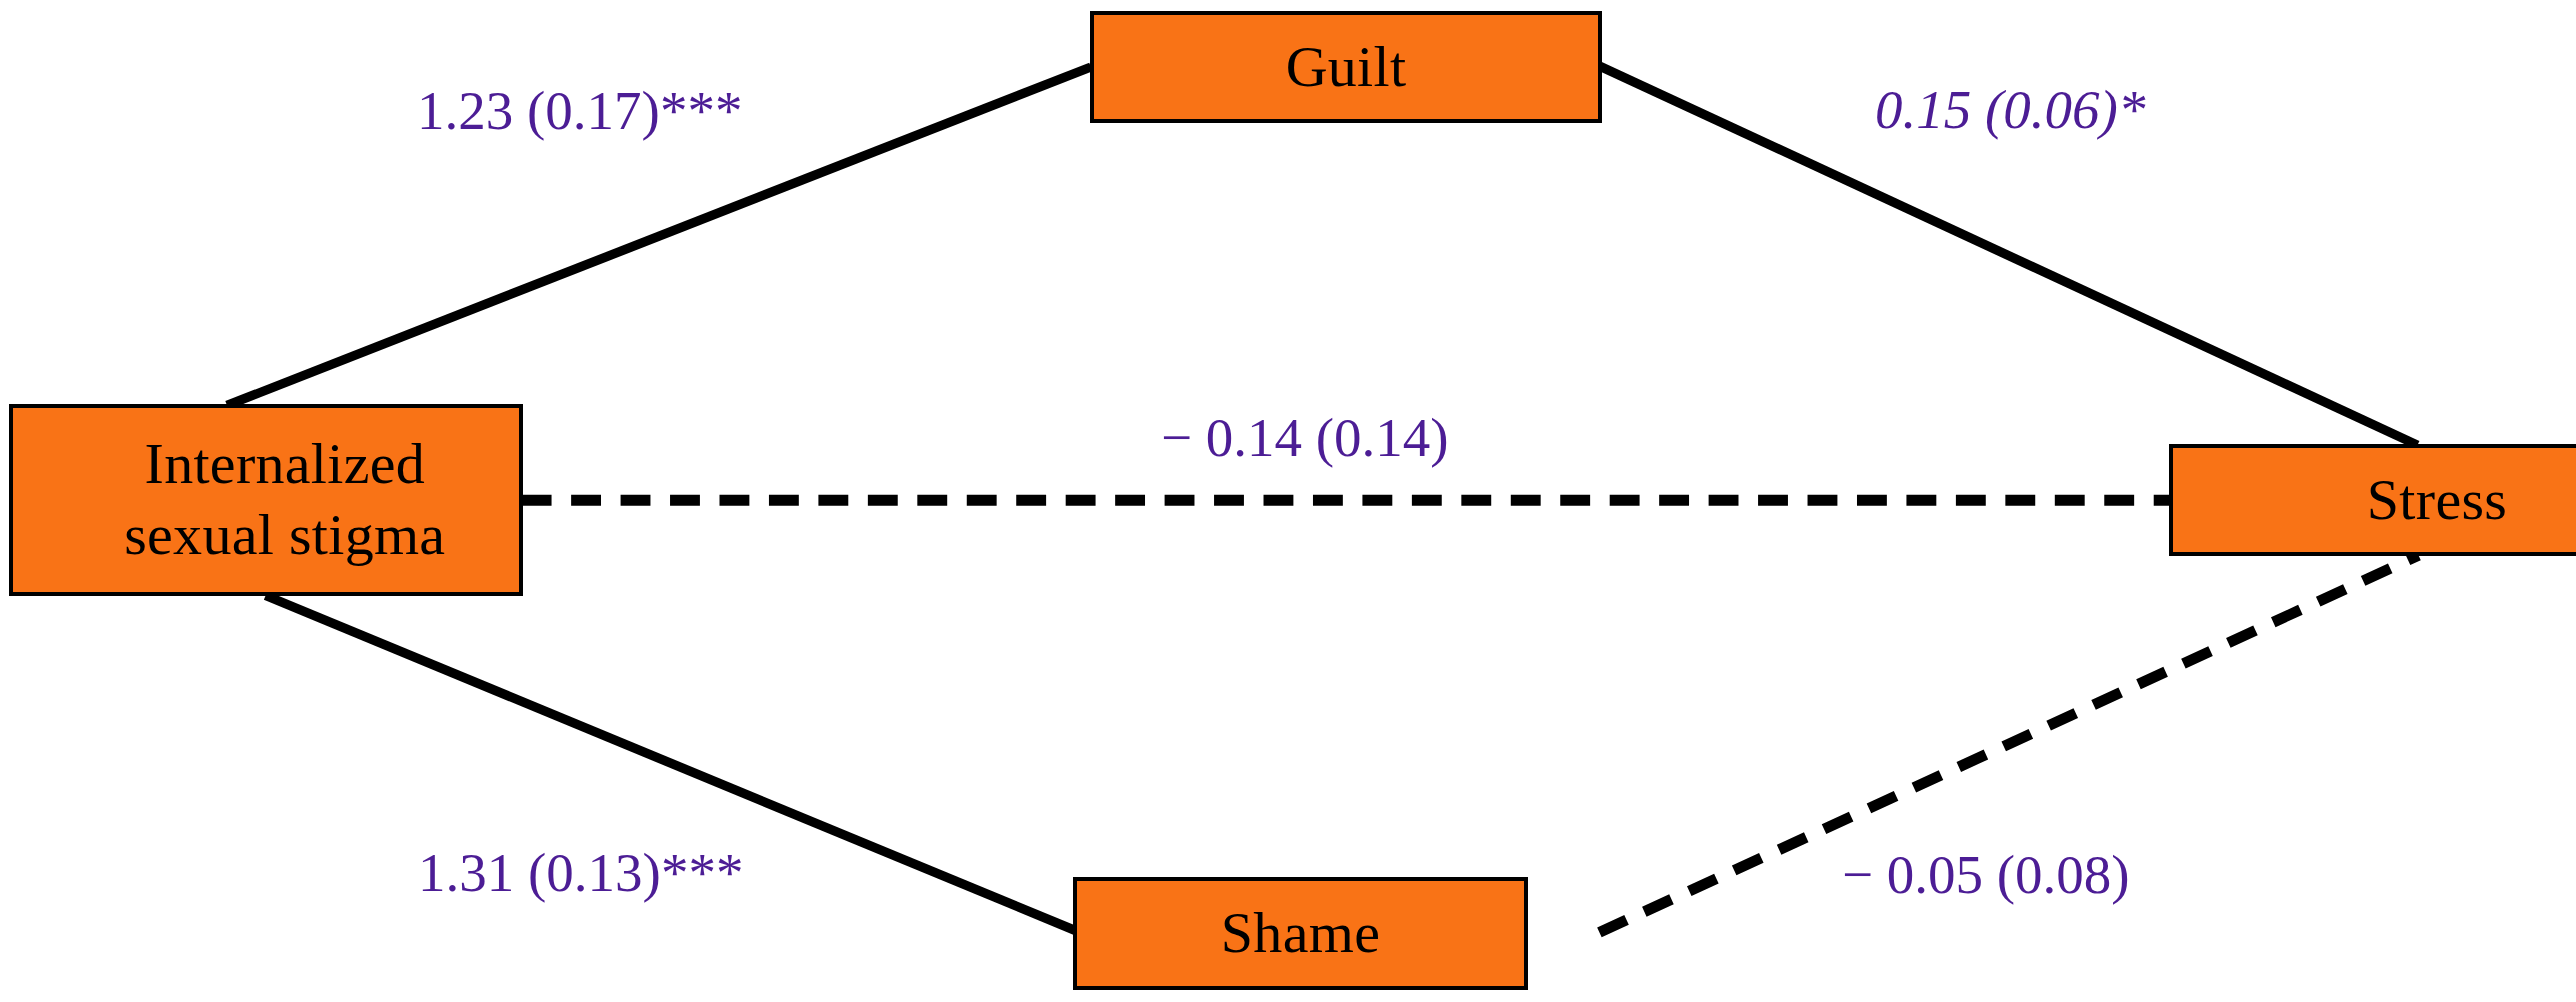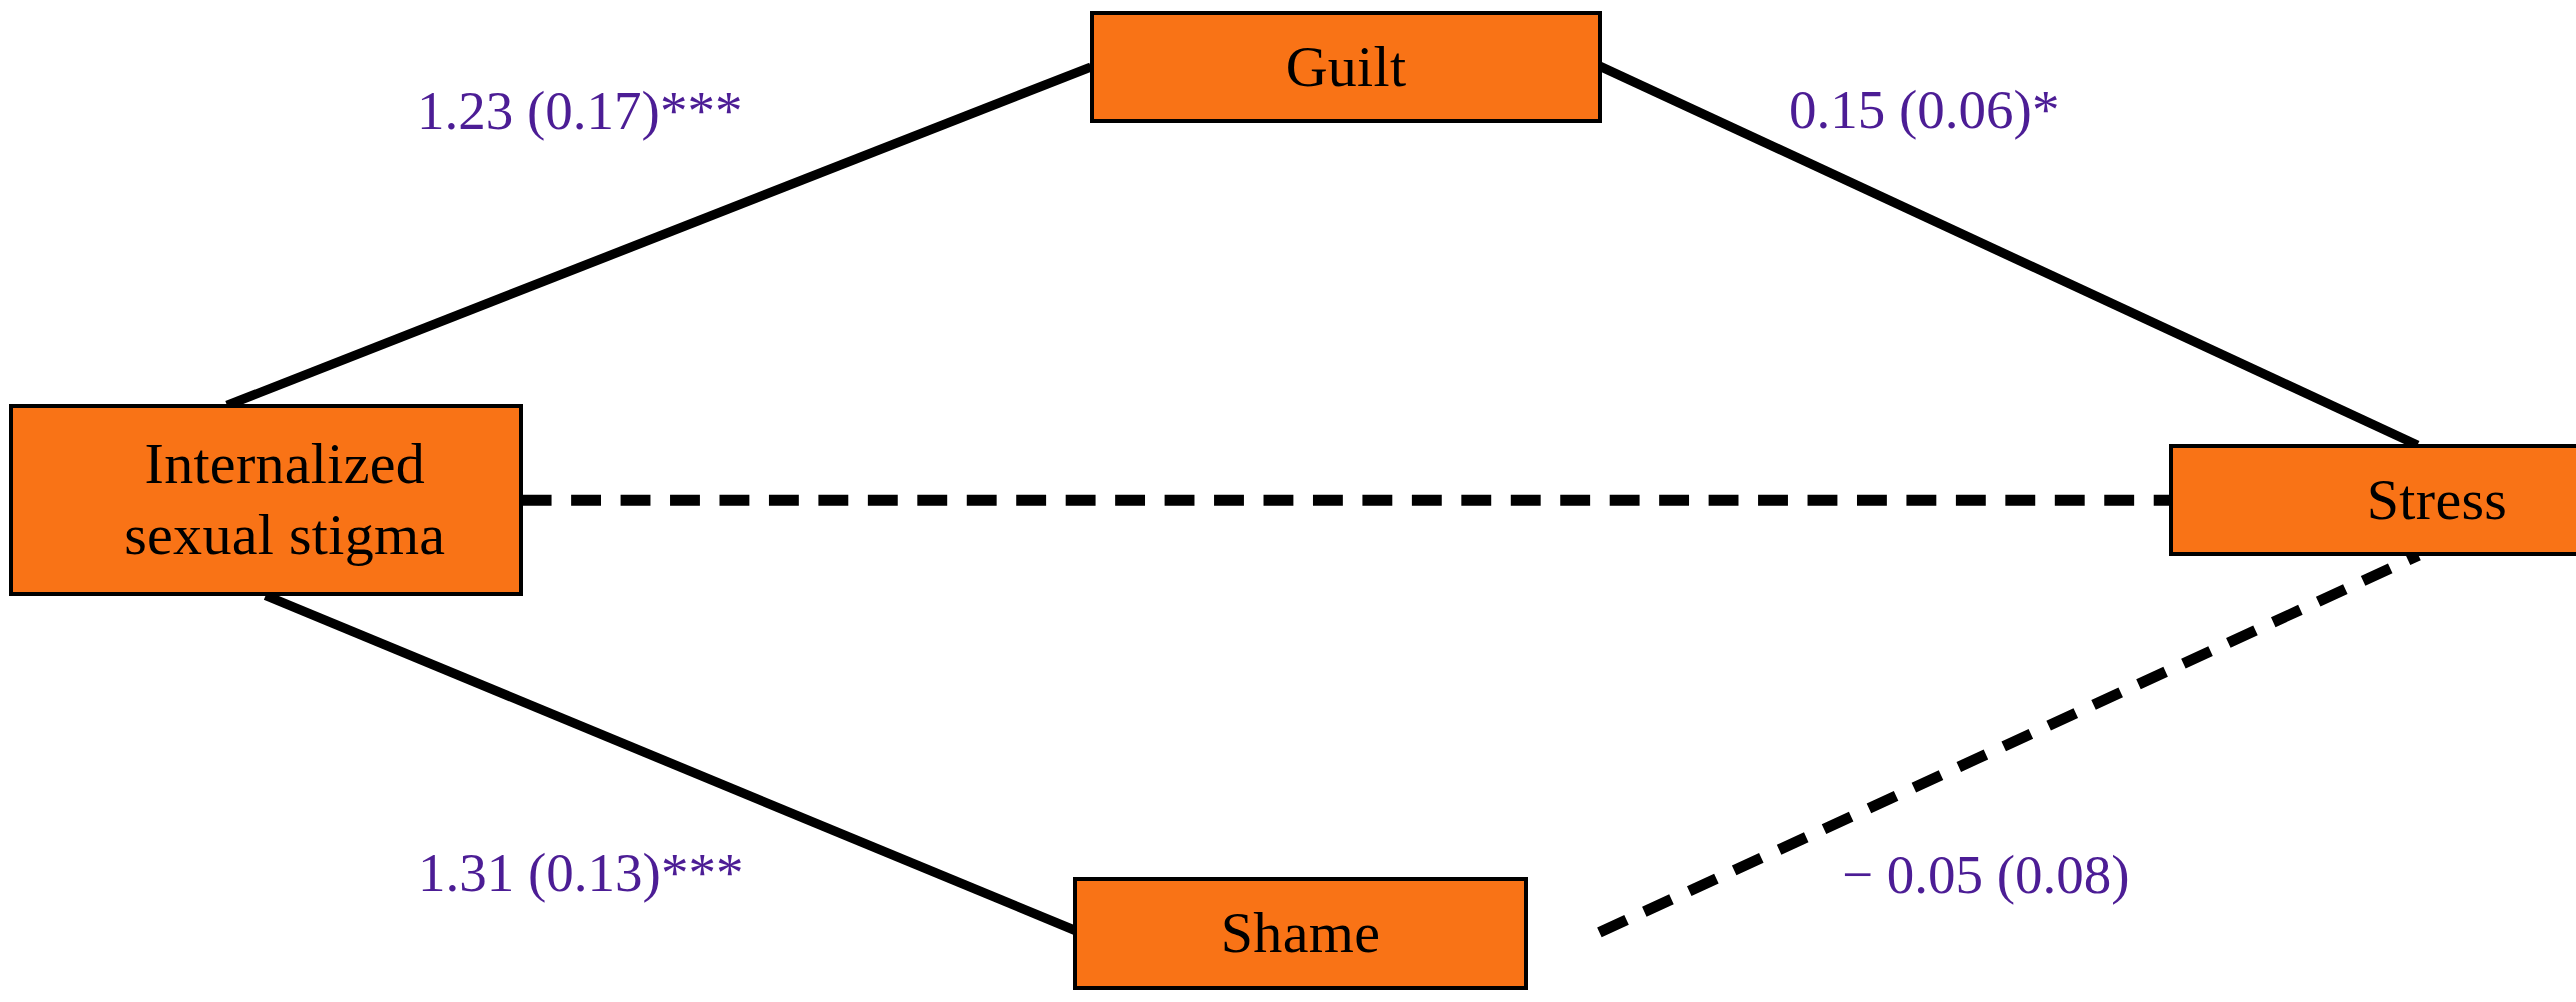--- a/index.html
+++ b/index.html
@@ -48,21 +48,21 @@
 
   .edge-label {
     position: absolute;
     color: #4c1d95;
     font-size: 55px;
     line-height: 1;
     white-space: pre;
     z-index: 4;
   }
   #label-a1 { left: 417px;  top: 83px;  }
-  #label-b1 { left: 1789px; top: 82px;  }
+  #label-b1 { left: 1875px; top: 82px; font-style: italic;  }
   #label-c  { left: 1161px; top: 410px;  }
   #label-a2 { left: 418px;  top: 845px; }
   #label-b2 { left: 1842px; top: 847px; }
 </style>
 </head>
 <body>
 
 <div id="diagram-root">
 
   <svg id="path-svg" viewBox="0 0 5232 1945" xmlns="http://www.w3.org/2000/svg">
@@ -90,17 +90,18 @@
   <div class="node-box" id="node-shame">
     <span class="node-label">Shame</span>
   </div>
 
   <div class="node-box" id="node-stress">
     <span class="node-label">Stress</span>
   </div>
 
   <div class="edge-label" id="label-a1">1.23 (0.17)***</div>
   <div class="edge-label" id="label-b1">0.15 (0.06)*</div>
+  <div class="edge-label" id="label-c">− 0.14 (0.14)</div>
   <div class="edge-label" id="label-a2">1.31 (0.13)***</div>
   <div class="edge-label" id="label-b2">− 0.05 (0.08)</div>
 
 </div>
 
 
 </body></html>

